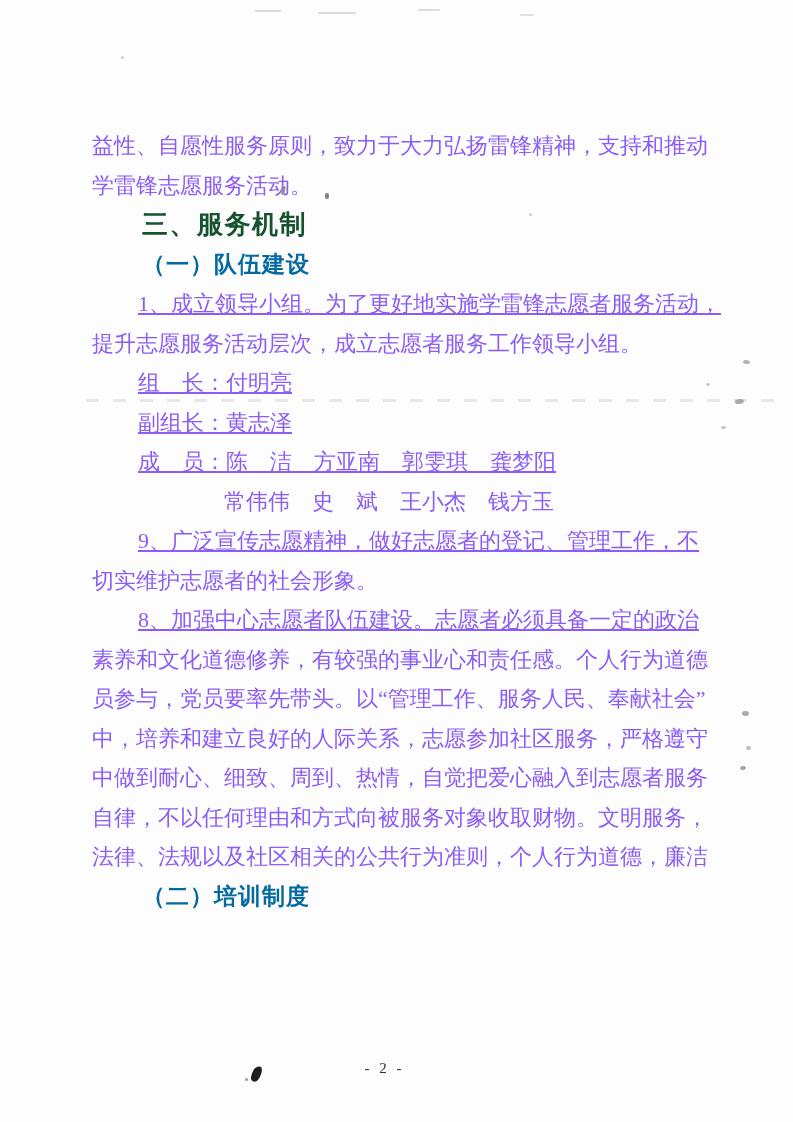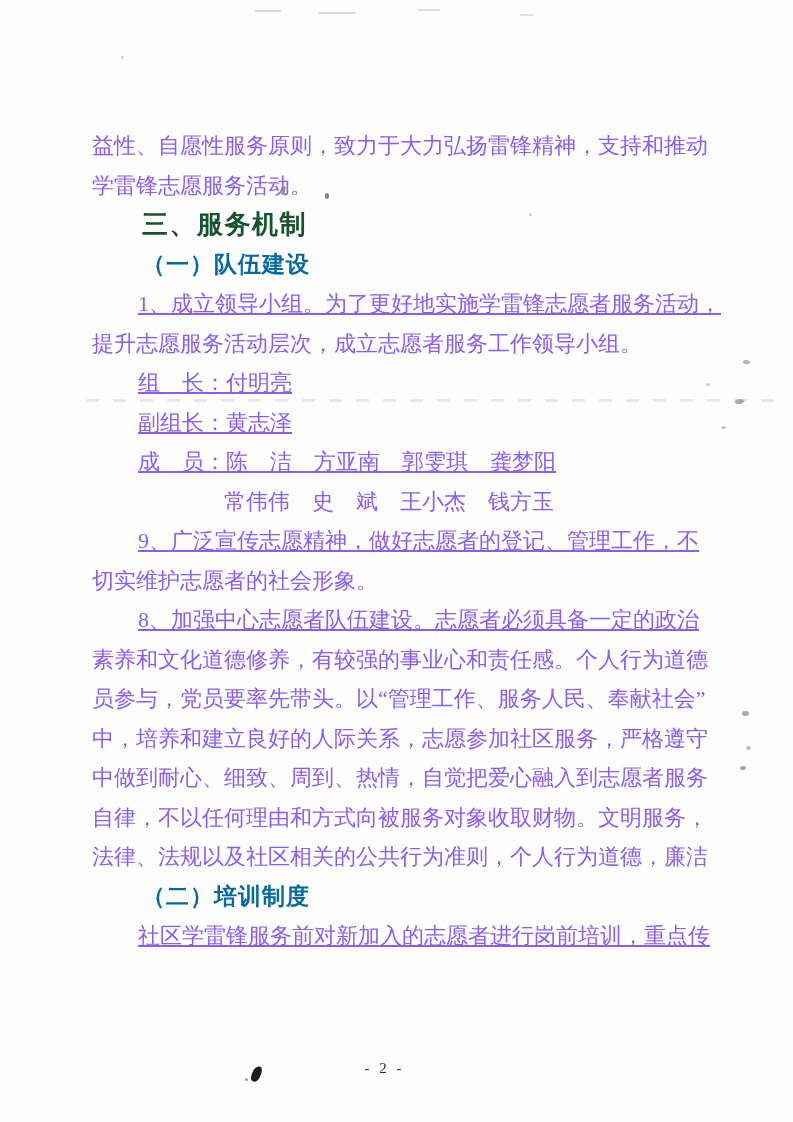--- a/index.html
+++ b/index.html
@@ -111,21 +111,20 @@
     <div class="line ind">9、广泛宣传志愿精神，做好志愿者的登记、管理工作，不</div>
     <div class="line">切实维护志愿者的社会形象。</div>
     <div class="line ind">8、加强中心志愿者队伍建设。志愿者必须具备一定的政治</div>
     <div class="line">素养和文化道德修养，有较强的事业心和责任感。个人行为道德</div>
     <div class="line">员参与，党员要率先带头。以“管理工作、服务人民、奉献社会”</div>
     <div class="line">中，培养和建立良好的人际关系，志愿参加社区服务，严格遵守</div>
     <div class="line">中做到耐心、细致、周到、热情，自觉把爱心融入到志愿者服务</div>
     <div class="line">自律，不以任何理由和方式向被服务对象收取财物。文明服务，</div>
     <div class="line">法律、法规以及社区相关的公共行为准则，个人行为道德，廉洁</div>
     <div class="line h2">（二）培训制度</div>
-    <div class="line ind">社区学雷锋服务前对新加入的志愿者进行岗前培训，重点传</div>
   </div>
 
   <div class="footer">- 2 -</div>
 
   <div class="streak"></div>
   <div class="blot"></div>
   <div class="blot-dot"></div>
 
   <div class="speck" style="left:255px;top:10px;width:26px;height:2px;background:#d8d8d8;border-radius:1px;"></div>
   <div class="speck" style="left:318px;top:12px;width:38px;height:2px;background:#dcdcdc;border-radius:1px;"></div>

